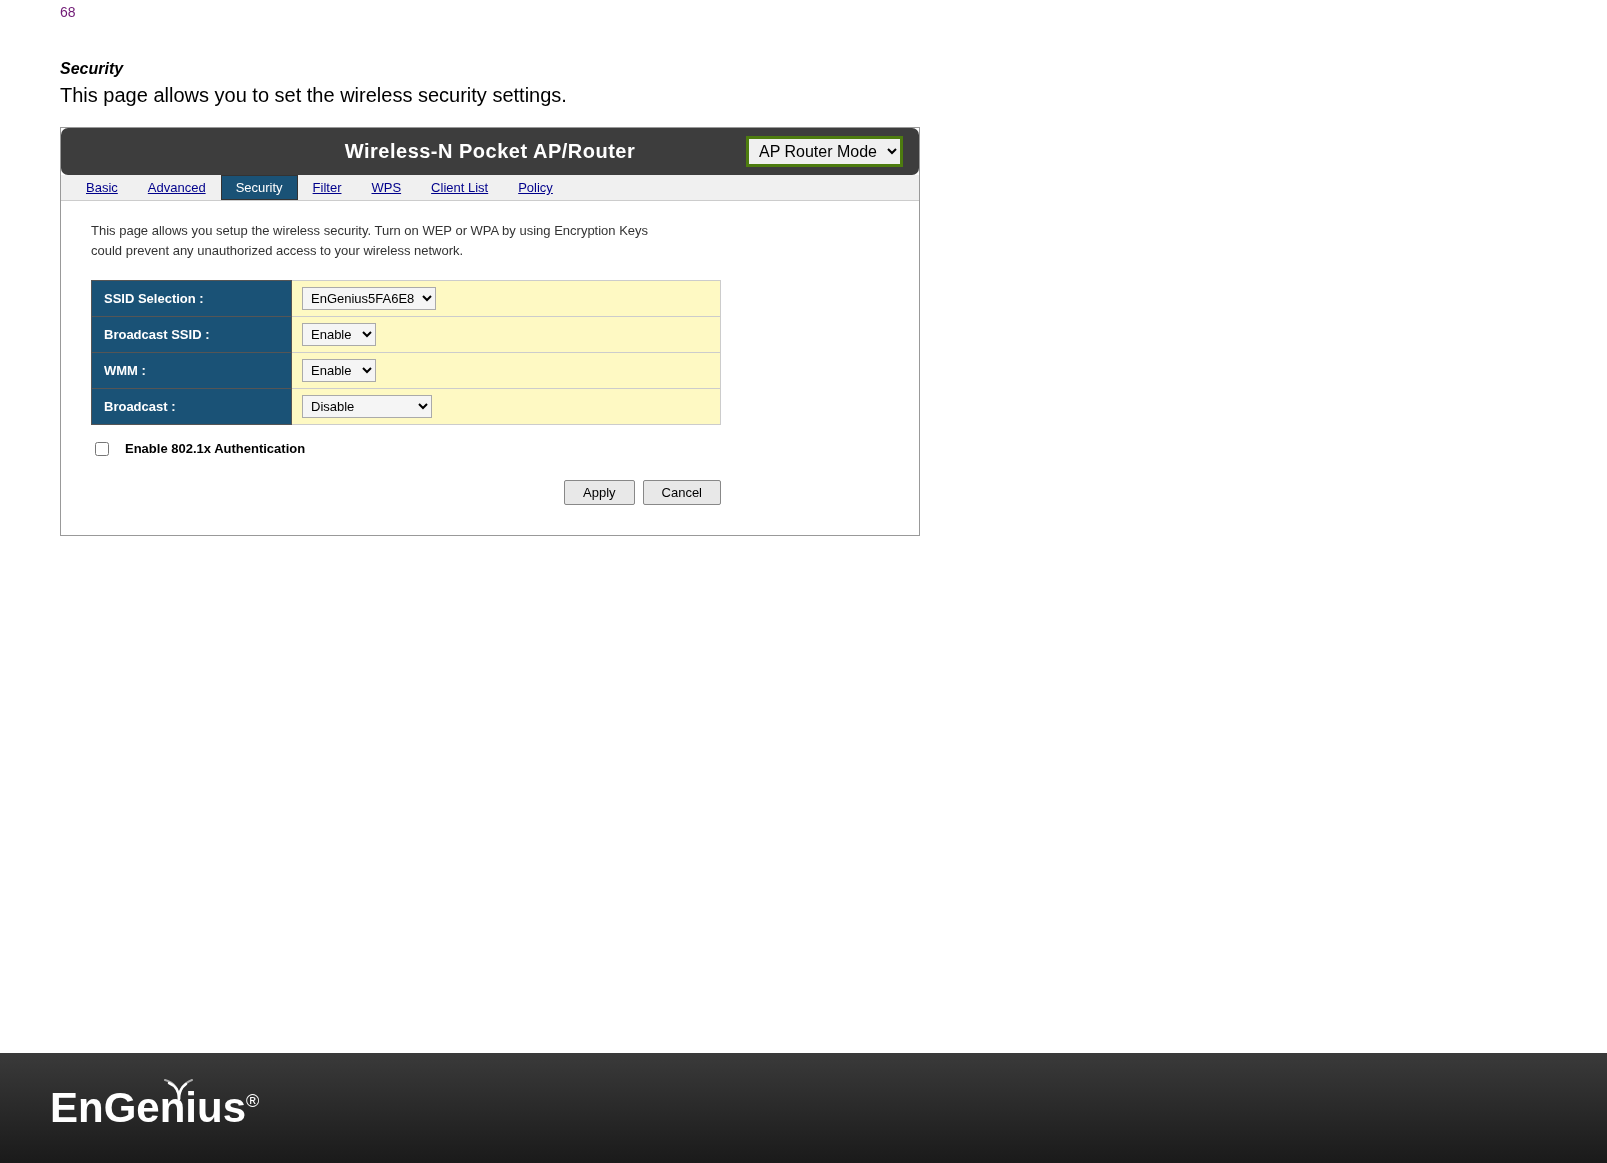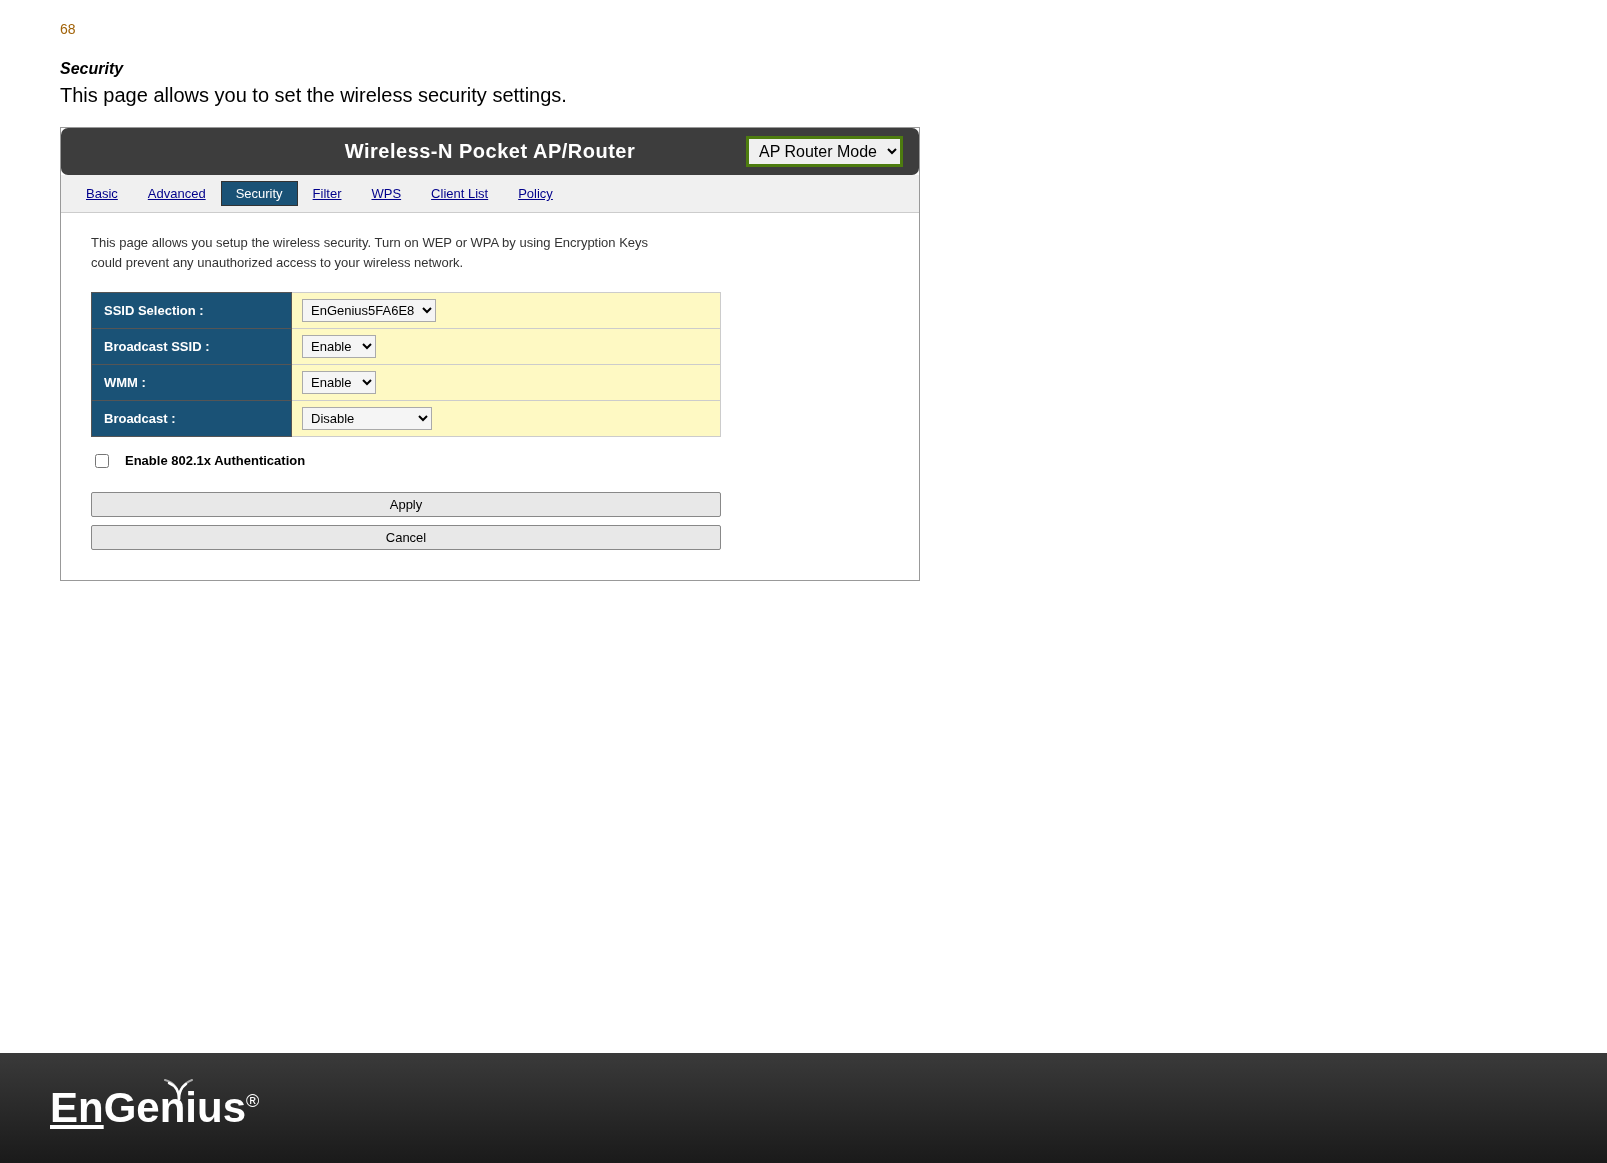--- a/index.html
+++ b/index.html
@@ -7,24 +7,24 @@
       font-family: Arial, sans-serif;
       font-size: 14px;
       background: #fff;
       width: 1607px;
       min-height: 1163px;
       position: relative;
     }
 
     .page-number {
       position: absolute;
-      top: 21px;
+      top: 4px;
       left: 60px;
       font-size: 14px;
-      color: #a16207;
+      color: #701a75;
     }
 
     .main-content {
       position: absolute;
       top: 60px;
       left: 60px;
       right: 60px;
     }
 
     .section-title {
@@ -76,21 +76,21 @@
       background: #f0f0f0;
       border: 3px solid #4d7c0f;
       padding: 3px 6px;
       font-size: 16px;
       cursor: pointer;
     }
 
     .nav-tabs {
       background: #f0f0f0;
       border-bottom: 1px solid #ccc;
-      padding: 6px 10px;
+      padding: 0 10px;
       display: flex;
       gap: 0;
     }
 
     .nav-tab {
       padding: 4px 14px;
       font-size: 13px;
       color: #00008b;
       text-decoration: underline;
       cursor: pointer;
@@ -172,21 +172,20 @@
       font-size: 13px;
       font-weight: bold;
       color: #000;
     }
 
     .button-row {
       display: flex;
       justify-content: flex-end;
       gap: 8px;
       width: 630px;
-      flex-direction: column;
     }
 
     .btn {
       padding: 4px 18px;
       font-size: 13px;
       border: 1px solid #888;
       background: #e8e8e8;
       cursor: pointer;
       border-radius: 2px;
     }
@@ -212,21 +211,20 @@
 
     .logo-text {
       color: #fff;
       font-size: 42px;
       font-weight: bold;
       font-family: Arial, sans-serif;
     }
 
     .logo-text span.en {
       color: #fff;
-      text-decoration: underline;
     }
 
     .logo-text span.genius {
       color: #fff;
     }
 
     .registered {
       color: #fff;
       font-size: 18px;
       vertical-align: super;

